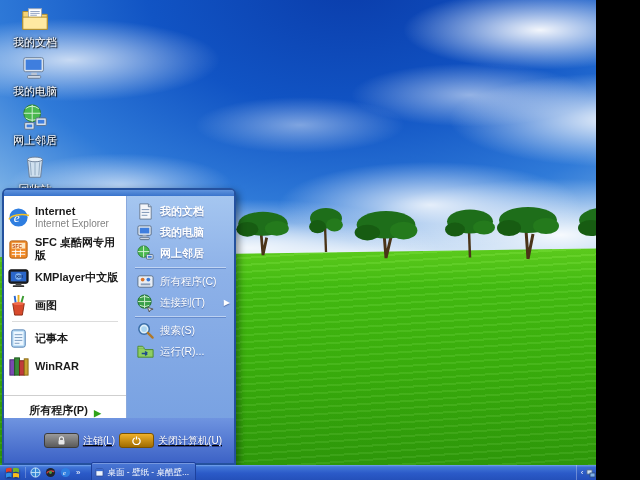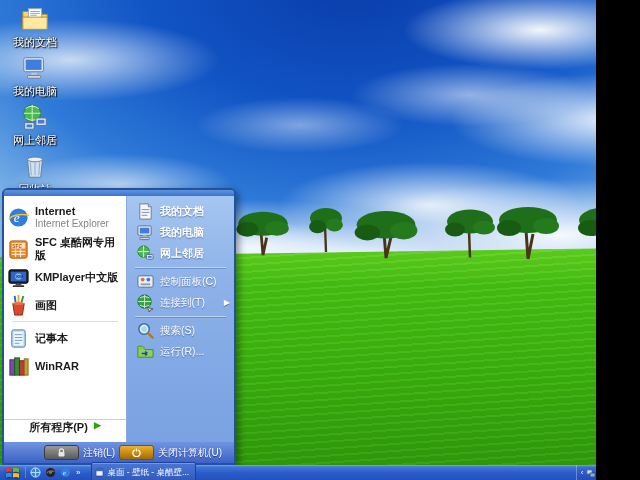--- a/index.html
+++ b/index.html
@@ -46,31 +46,31 @@
   .sm-right{flex:1;background:linear-gradient(180deg,#a5c6f0 0%,#8db1e8 35%,#79a2e2 100%);
     border-left:1px solid #8aa9dd;display:flex;flex-direction:column;padding:5px 0 0 0;}
   .sm-item{display:flex;align-items:center;gap:5px;padding:1px 3px;height:26px;cursor:pointer;}
   .sm-item.tall{height:34px;}
   .sm-item .pic{width:23px;height:23px;flex:0 0 23px;}
   .sm-item .txt{font-size:11px;font-weight:bold;color:#1b1b1b;line-height:1.15;}
   .sm-item .txt .sub{display:block;font-weight:normal;color:#848484;font-size:10px;text-align:right;}
   .sm-item.plain .txt{font-weight:bold;}
   .sm-sep{height:1px;background:#dcdcdc;margin:2px 8px;}
   .sm-spacer{flex:1;}
-  .sm-allprog{display:flex;align-items:flex-start;justify-content:center;gap:6px;height:22px;
+  .sm-allprog{display:flex;align-items:flex-end;justify-content:center;gap:6px;height:22px;
     border-top:1px solid #cfcfcf;font-size:11px;font-weight:bold;color:#1b1b1b;cursor:pointer;}
   .sm-allprog .arr{color:#2fa318;font-size:9px;}
   .r-item{display:flex;align-items:center;gap:5px;height:21px;padding:0 4px 0 9px;cursor:pointer;
     color:#fff;font-size:10.5px;text-shadow:0 1px 1px rgba(10,30,90,.45);}
   .r-item.b{font-weight:bold;font-size:11px;}
   .r-item .pic{width:19px;height:19px;flex:0 0 19px;}
   .r-item .sub-arr{margin-left:auto;font-size:8px;color:#fff;}
   .r-sep{height:1px;background:rgba(255,255,255,.45);box-shadow:0 1px 0 rgba(40,80,160,.35);margin:3px 8px;}
   .sm-footer{height:21px;background:linear-gradient(180deg,#6f94e0,#3c62c6);
-    display:flex;align-items:center;justify-content:flex-end;gap:4px;padding:0 12px;}
+    display:flex;align-items:center;justify-content:flex-end;gap:4px;padding:12px 12px;text-decoration:underline;}
   .foot-btn{width:33px;height:13px;border-radius:3px;display:flex;align-items:center;justify-content:center;
     cursor:pointer;}
   .foot-btn.gray{background:linear-gradient(180deg,#9a9a9a,#5a5a5a);border:1px solid #3c3c3c;}
   .foot-btn.orange{background:linear-gradient(180deg,#f0b12a,#a06c00);border:1px solid #7a5200;}
   .foot-lbl{color:#fff;font-size:10px;text-shadow:0 1px 1px rgba(0,0,60,.5);cursor:pointer;}
 
   
   .taskbar{position:absolute;left:0;bottom:0;width:640px;height:15px;
     background:linear-gradient(180deg,#77a7ef 0%,#4277d8 12%,#2b5ac8 55%,#2450ba 100%);
     display:flex;align-items:center;font-size:9px;color:#fff;}
@@ -314,21 +314,21 @@
         <div class="r-sep"></div>
         <div class="r-item">
           <span class="pic">
             <svg viewBox="0 0 20 20">
                 <rect x="2" y="4" width="16" height="12" rx="2" fill="#e8eef6" stroke="#5a6e88"></rect>
                 <circle cx="7" cy="8" r="2" fill="#d8742c"></circle>
                 <circle cx="13" cy="8" r="2" fill="#3a7ad8"></circle>
                 <rect x="5" y="12" width="10" height="2" fill="#8aa0bc"></rect>
               </svg>
           </span>
-          <span>控制面板(C)</span>
+          <span>所有程序(C)</span>
         </div>
         <div class="r-item">
           <span class="pic">
             <svg viewBox="0 0 20 20">
                 <circle cx="9" cy="9" r="7" fill="#3aa04a" stroke="#1e6a2c"></circle>
                 <path d="M2 9 h14 M9 2 v14 M4 5 a10 10 0 0 1 10 0 M4 13 a10 10 0 0 0 10 0" stroke="#cdeccd" fill="none"></path>
                 <path d="M12 15 l6 2 -3 1 -1 2 Z" fill="#e8e8e8" stroke="#555"></path>
               </svg>
           </span>
           <span>连接到(T)</span>

